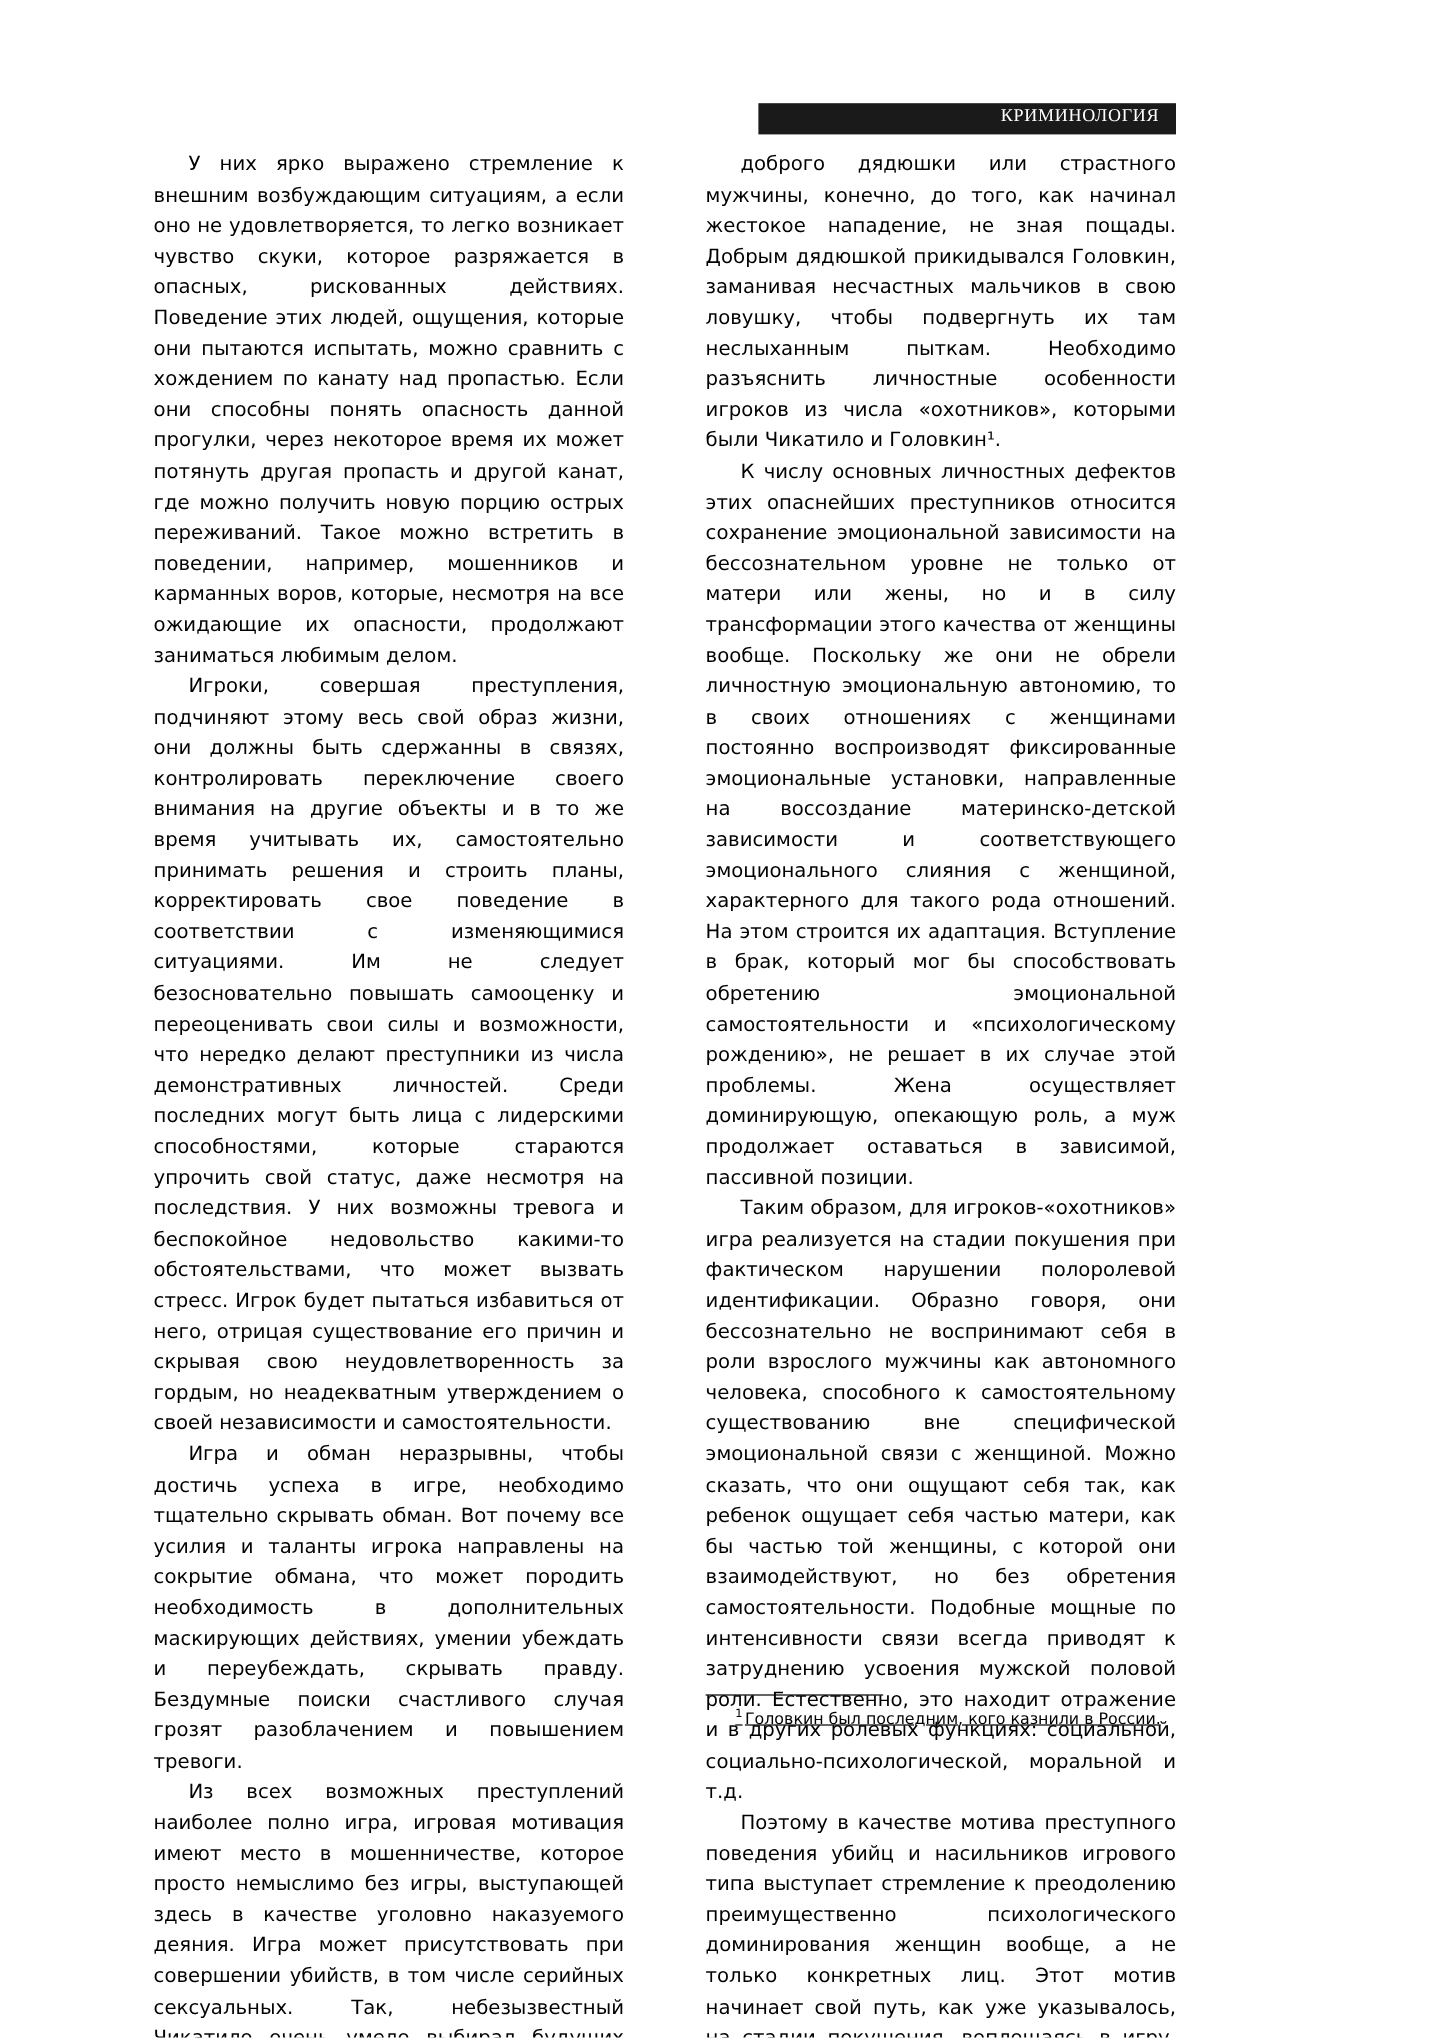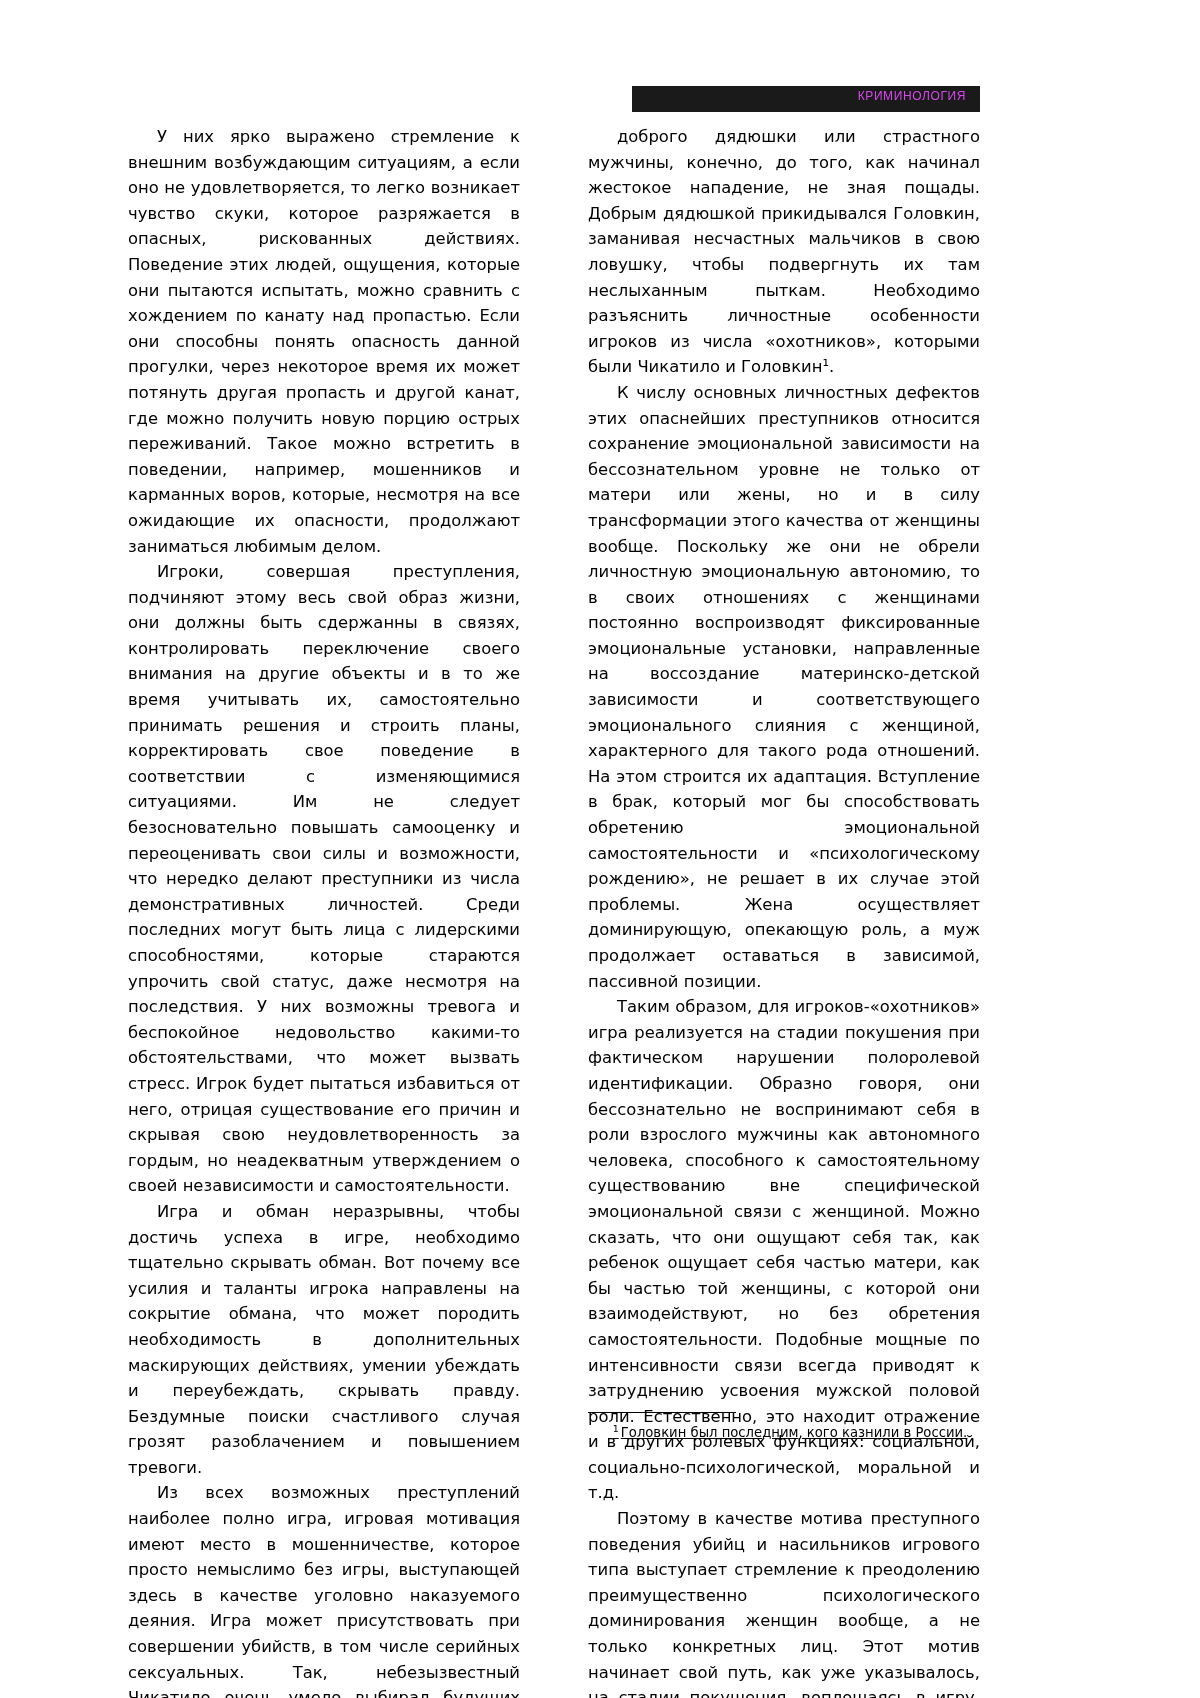--- a/index.html
+++ b/index.html
@@ -29,24 +29,24 @@
     left: 632px;
     top: 86px;
     width: 348px;
     height: 26px;
     background: #1a1a1a;
   }
   .header-bar .header-text {
     position: absolute;
     right: 14px;
     top: 3px;
-    color: #d946ef;
-    font-size: 12px;
+    color: #ffffff;
+    font-size: 15px;
     letter-spacing: 0.6px;
-    font-family: Liberation Sans, sans-serif;
+    font-family: Liberation Serif, serif;
     white-space: nowrap;
   }
   .columns {
     position: absolute;
     left: 128px;
     top: 124px;
     width: 852px;
     height: 1250px;
     display: flex;
     flex-direction: row;

